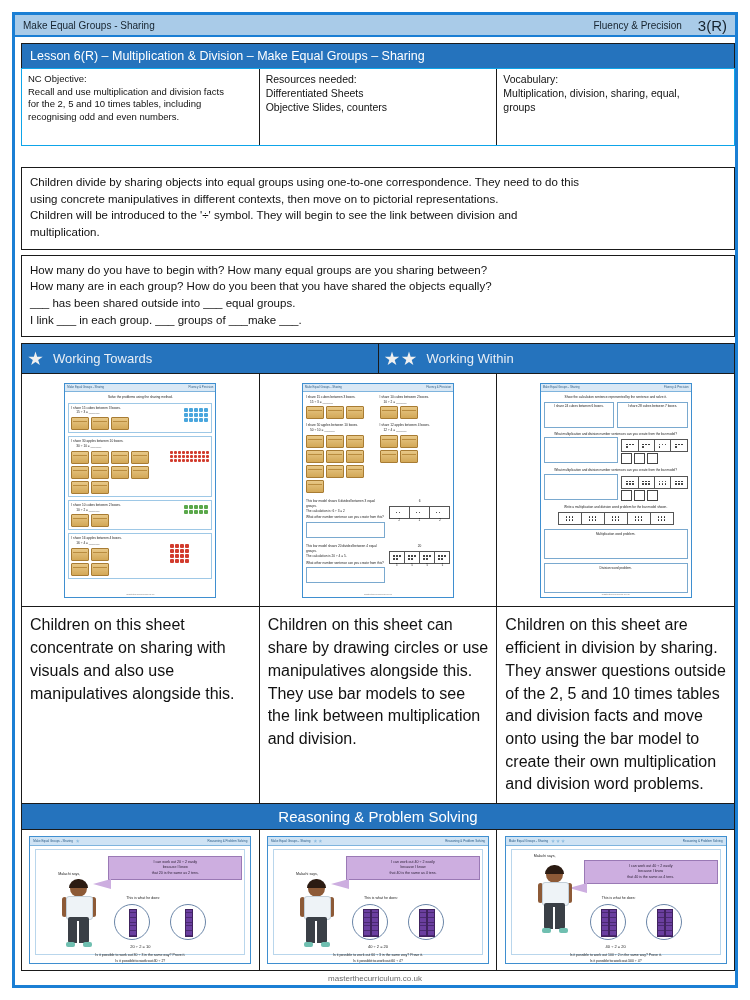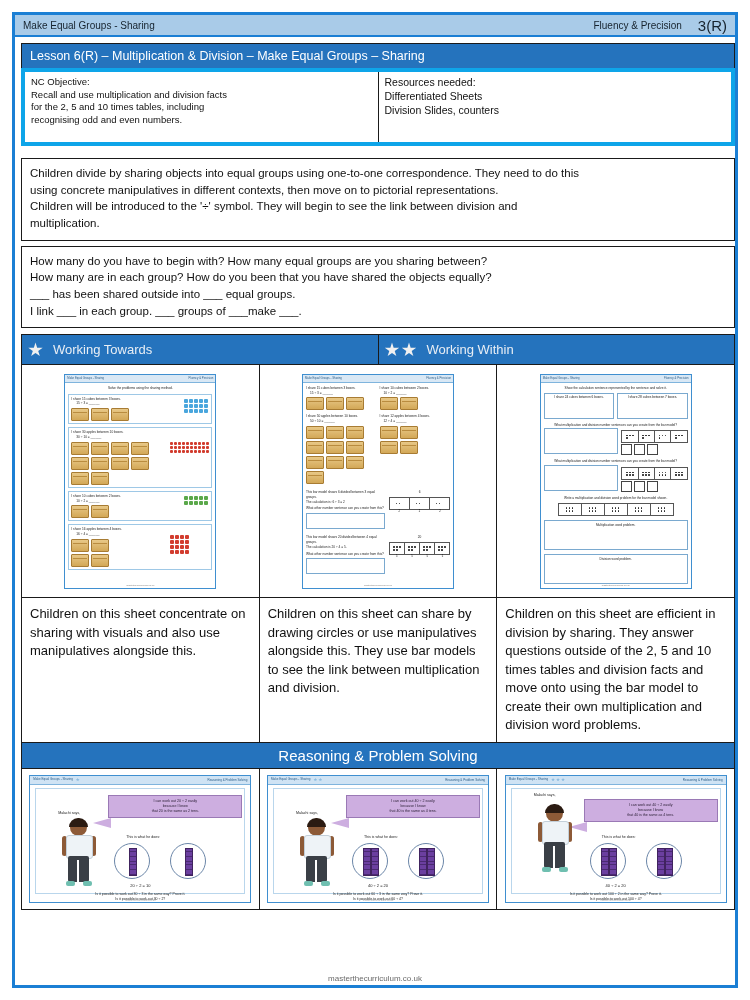--- a/index.html
+++ b/index.html
@@ -37,21 +37,21 @@
     background:#2573bd;color:#fff;
     font-size:12.5px;
     padding:5px 8px;
     border:1px solid #1a1a1a;
     border-bottom:none;
     box-sizing:border-box;
   }
   
   .info-table{
     display:flex;
-    border:4px solid #0ea5e9;
+    border:1px solid #0ea5e9;
     box-sizing:border-box;
     min-height:78px;
   }
   .info-cell{
     flex:1 1 0;
     padding:4px 6px;
     font-size:9.5px;
     line-height:1.32;
     color:#111;
     box-sizing:border-box;
@@ -65,21 +65,21 @@
   
   .txtbox{
     border:1px solid #1a1a1a;
     border-top:none;
     padding:6px 8px 8px 8px;
     font-size:11.5px;
     line-height:1.45;
     color:#111;
     box-sizing:border-box;
   }
-  .txtbox.first{border-top:1px solid #1a1a1a;margin-top:12px;}
+  .txtbox.first{border-top:1px solid #1a1a1a;margin-top:21px;}
   .txtbox .ln{display:block;}
   .kq{margin-top:5px;border:1px solid #1a1a1a;}
 
   
   .diff{
     margin-top:6px;
     border:1px solid #1a1a1a;
     box-sizing:border-box;
   }
   .diff-head{display:flex;}
@@ -160,21 +160,21 @@
     font-size:2.6px;
   }
   .bm-cell:last-child{border-right:none;}
   .dots{display:grid;grid-template-columns:repeat(3,2px);gap:1px;}
   .dot{width:1.6px;height:1.6px;background:#222;border-radius:50%;}
   .answerbox{border:0.6px solid #7aa9cf;height:14px;margin-top:2px;}
   .blankbox{border:0.6px solid #444;height:9px;width:9px;}
 
   .desc{
     padding:7px 8px;
-    font-size:13px;line-height:1.42;color:#111;
+    font-size:16px;line-height:1.42;color:#111;
     flex:1 1 auto;
     box-sizing:border-box;
     border-top:1px solid #1a1a1a;
   }
 
   
   .reason-banner{
     background:#2573bd;color:#fff;
     text-align:center;font-size:15px;
     padding:4px 0;
@@ -312,21 +312,26 @@
     <div class="info-table">
       <div class="info-cell">
         <span class="lbl">NC Objective:</span>
         <span class="ln">Recall and use multiplication and division facts</span>
         <span class="ln">for the 2, 5 and 10 times tables, including</span>
         <span class="ln">recognising odd and even numbers.</span>
       </div>
       <div class="info-cell wide">
         <span class="lbl">Resources needed:</span>
         <span class="ln">Differentiated Sheets</span>
-        <span class="ln">Division Slides, counters</span>
+        <span class="ln">Objective Slides, counters</span>
+      </div>
+      <div class="info-cell wide">
+        <span class="lbl">Vocabulary:</span>
+        <span class="ln">Multiplication, division, sharing, equal,</span>
+        <span class="ln">groups</span>
       </div>
     </div>
 
     <div class="txtbox first">
       <span class="ln">Children divide by sharing objects into equal groups using one-to-one correspondence. They need to do this</span>
       <span class="ln">using concrete manipulatives in different contexts, then move on to pictorial representations.</span>
       <span class="ln">Children will be introduced to the '÷' symbol. They will begin to see the link between division and</span>
       <span class="ln">multiplication.</span>
     </div>
 

